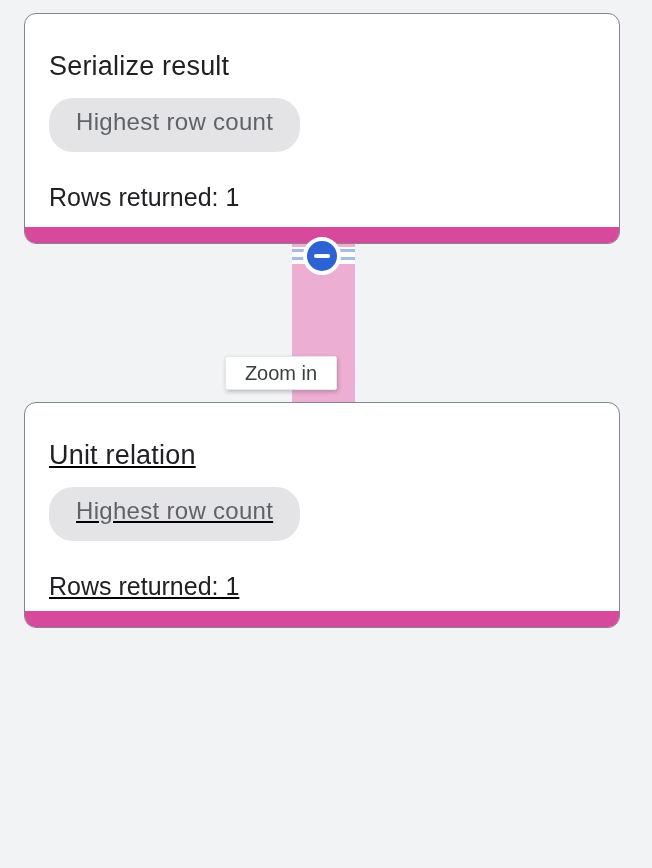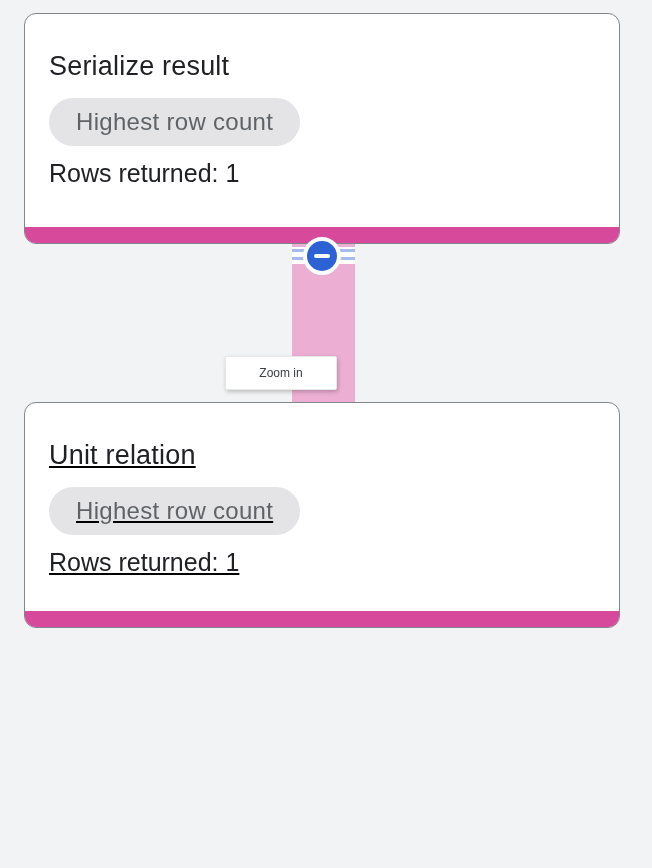--- a/index.html
+++ b/index.html
@@ -33,31 +33,31 @@
   .card-title {
     font-size: 27px;
     line-height: 33px;
     font-weight: 500;
     color: #202124;
     letter-spacing: 0.2px;
   }
   .badge {
     margin-top: 15px;
     width: fit-content;
-    height: 48px;
+    height: 54px;
     line-height: 48px;
     padding: 0 27px;
     background: #e4e4e6;
     border-radius: 24px;
     color: #5f6368;
     font-size: 24px;
     letter-spacing: 0.3px;
   }
   .rows-label {
-    margin-top: 12px;
+    margin-top: 30px;
     font-size: 25px;
     line-height: 31px;
     color: #202124;
   }
   .accent-bar {
     position: absolute;
     left: 0;
     right: 0;
     bottom: 0;
     height: 16px;
@@ -118,21 +118,21 @@
     height: 34px;
     box-sizing: border-box;
     background: #ffffff;
     border: 1px solid #e8e8e8;
     border-radius: 2px;
     box-shadow: 1px 2px 4px rgba(0,0,0,0.22);
     z-index: 5;
     display: flex;
     align-items: center;
     justify-content: center;
-    font-size: 12px;
+    font-size: 20px;
     color: #3c4043;
   }
 </style>
 </head>
 <body>
 
 <div class="canvas">
 
   <div class="card node-top">
     <div class="card-title">Serialize result</div>

